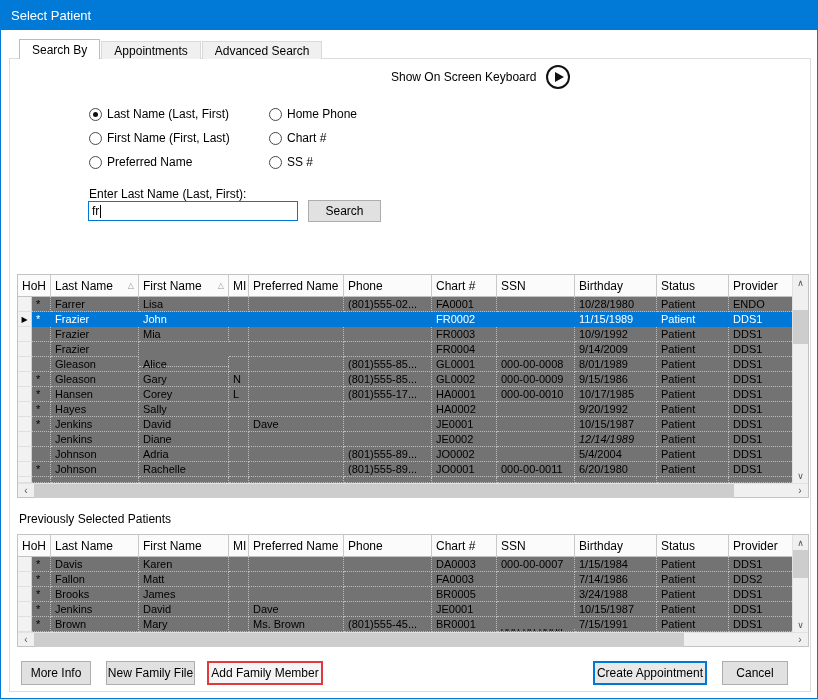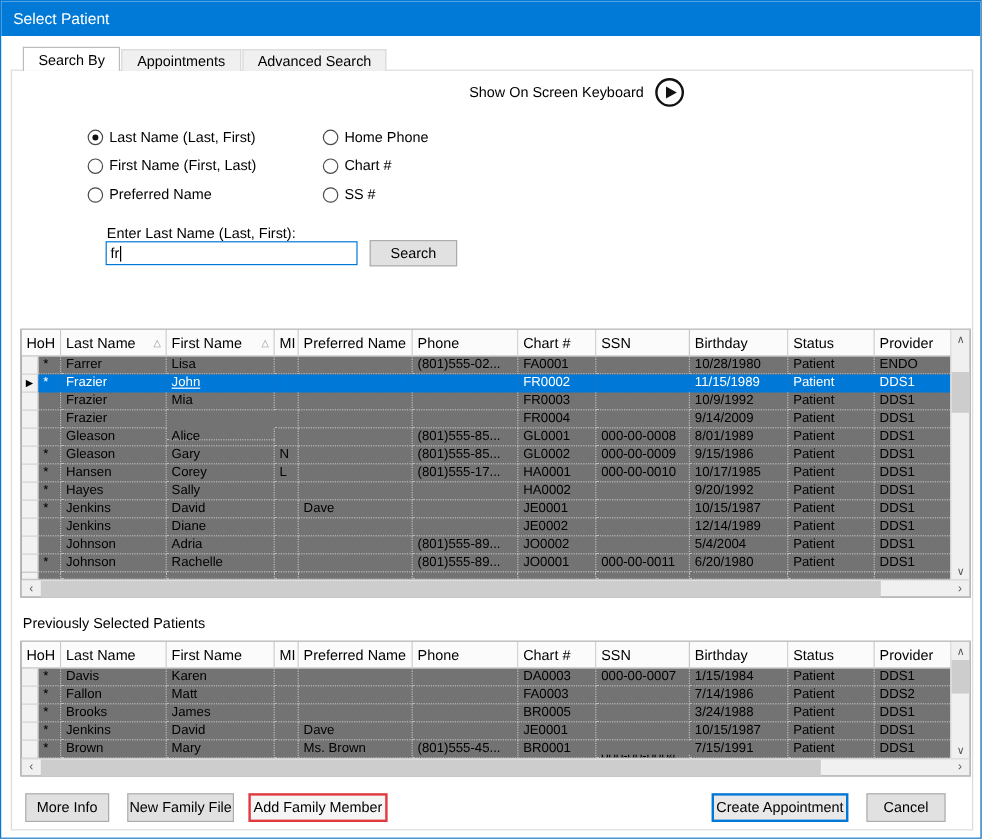--- a/index.html
+++ b/index.html
@@ -26,21 +26,21 @@
     border:1px solid #dcdcdc; background:#fff;
   }
   
   .kb-row { position:absolute; left:390px; top:64px; display:flex; align-items:center; gap:10px; z-index:2; }
   .kb-icon { width:24px; height:24px; border:2px solid #111; border-radius:50%;
     display:flex; align-items:center; justify-content:center; cursor:pointer; }
   .kb-icon .tri { width:0; height:0; border-top:5px solid transparent; border-bottom:5px solid transparent;
     border-left:9px solid #111; margin-left:3px; }
   
   .radio-col { position:absolute; top:105px; z-index:2; }
-  .radio-col.left { left:72px; } .radio-col.right { left:268px; }
+  .radio-col.left { left:88px; } .radio-col.right { left:268px; }
   .radio-row { display:flex; align-items:center; height:16px; margin-bottom:8px; cursor:pointer; }
   .radio { width:13px; height:13px; border:1px solid #4a4a4a; border-radius:50%; margin-right:5px;
     display:flex; align-items:center; justify-content:center; background:#fff; flex:none; }
   .radio.checked::after { content:""; width:5px; height:5px; border-radius:50%; background:#111; }
   
   .search-label { position:absolute; left:88px; top:186px; z-index:2; }
   .search-input { position:absolute; left:87px; top:200px; width:210px; height:20px;
     border:1px solid #0078d7; background:#fff; display:flex; align-items:center; padding-left:3px; z-index:2; }
   .caret { display:inline-block; width:1px; height:13px; background:#000; margin-left:1px; }
   .btn { background:#e1e1e1; border:1px solid #adadad; display:flex; align-items:center; justify-content:center;
@@ -193,21 +193,21 @@
               <div class="g-cell" style="width: 65px;">FA0001</div>
               <div class="g-cell" style="width: 78px;"></div>
               <div class="g-cell" style="width: 82px;">10/28/1980</div>
               <div class="g-cell" style="width: 72px;">Patient</div>
               <div class="g-cell" style="width: 75px;">ENDO</div>
             </div>
             <div class="g-row selected">
               <div class="g-cell g-rowsel" style="width: 14px;">▶</div>
               <div class="g-cell" style="width: 19px;">*</div>
               <div class="g-cell" style="width: 88px;">Frazier</div>
-              <div class="g-cell" style="width: 90px; text-decoration: underline;">John</div>
+              <div class="g-cell" style="width: 90px;">John</div>
               <div class="g-cell" style="width: 20px;"></div>
               <div class="g-cell" style="width: 95px;"></div>
               <div class="g-cell" style="width: 88px;"></div>
               <div class="g-cell" style="width: 65px;">FR0002</div>
               <div class="g-cell" style="width: 78px;"></div>
               <div class="g-cell" style="width: 82px;">11/15/1989</div>
               <div class="g-cell" style="width: 72px;">Patient</div>
               <div class="g-cell" style="width: 75px;">DDS1</div>
             </div>
             <div class="g-row">
@@ -311,21 +311,21 @@
             <div class="g-row">
               <div class="g-cell g-rowsel" style="width: 14px;"></div>
               <div class="g-cell" style="width: 19px;"></div>
               <div class="g-cell" style="width: 88px;">Jenkins</div>
               <div class="g-cell" style="width: 90px;">Diane</div>
               <div class="g-cell" style="width: 20px;"></div>
               <div class="g-cell" style="width: 95px;"></div>
               <div class="g-cell" style="width: 88px;"></div>
               <div class="g-cell" style="width: 65px;">JE0002</div>
               <div class="g-cell" style="width: 78px;"></div>
-              <div class="g-cell" style="width: 82px;">12/14/1989</div>
+              <div class="g-cell" style="width: 82px; font-style: italic;">12/14/1989</div>
               <div class="g-cell" style="width: 72px;">Patient</div>
               <div class="g-cell" style="width: 75px;">DDS1</div>
             </div>
             <div class="g-row">
               <div class="g-cell g-rowsel" style="width: 14px;"></div>
               <div class="g-cell" style="width: 19px;"></div>
               <div class="g-cell" style="width: 88px;">Johnson</div>
               <div class="g-cell" style="width: 90px;">Adria</div>
               <div class="g-cell" style="width: 20px;"></div>
               <div class="g-cell" style="width: 95px;"></div>

